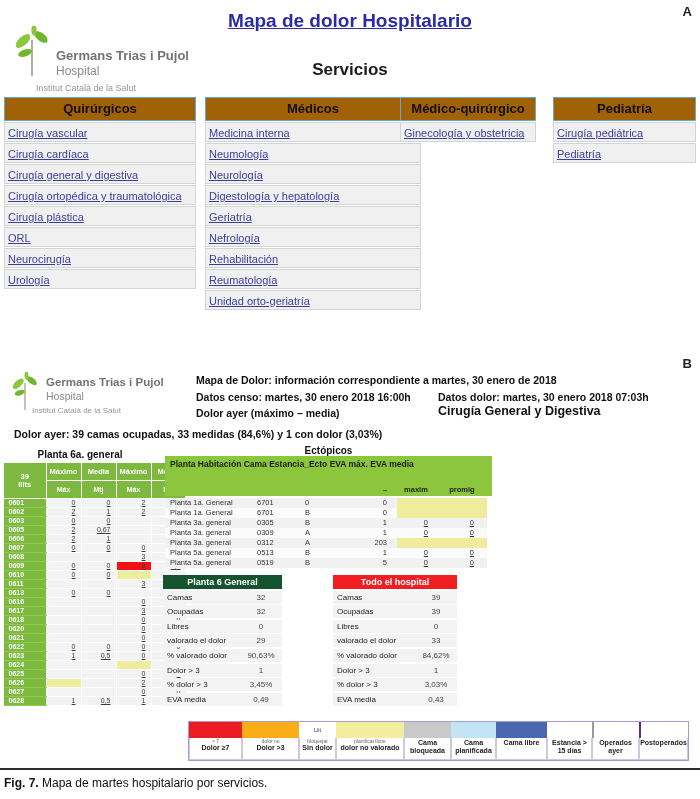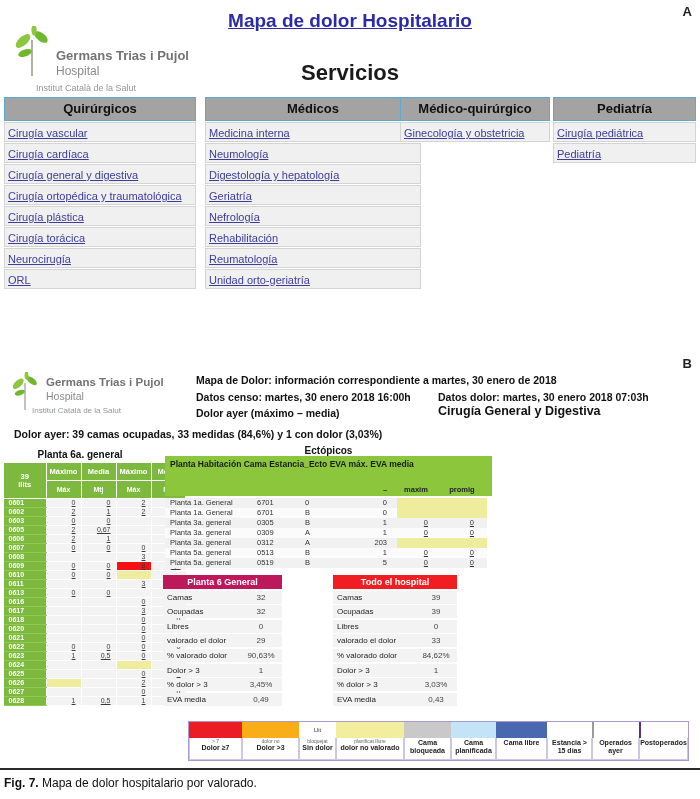--- a/index.html
+++ b/index.html
@@ -16,23 +16,23 @@
   .lg-name{position:absolute;left:44px;top:22px;font-size:13px;font-weight:bold;color:#737373;white-space:nowrap;}
   .lg-hosp{position:absolute;left:44px;top:38px;font-size:12px;color:#8a8a8a;}
   .lg-inst{position:absolute;left:24px;top:57px;font-size:9px;color:#939598;white-space:nowrap;}
   .logo-b .lg-name{left:36px;top:4px;font-size:11.5px;}
   .logo-b .lg-hosp{left:36px;top:18px;font-size:10.5px;}
   .logo-b .lg-inst{left:22px;top:34px;font-size:8px;}
 
   
   #pa-title{left:0;right:0;top:10px;text-align:center;font-size:19px;font-weight:bold;
             color:#2B2BA8;text-decoration:underline;}
-  #pa-sub{left:0;right:0;top:60px;text-align:center;font-size:22px;font-weight:bold;color:#1a1a1a;}
+  #pa-sub{left:0;right:0;top:60px;text-align:center;font-size:17px;font-weight:bold;color:#1a1a1a;}
   .svc-col{position:absolute;top:97px;}
-  .svc-head{height:22px;line-height:22px;background:#a3a3a3;border:1px solid #5FA8D0;
+  .svc-head{height:22px;line-height:22px;background:#a16207;border:1px solid #5FA8D0;
             font-weight:bold;font-size:13px;text-align:center;color:#101010;}
   .svc-row{height:18px;line-height:18px;background:#F0F0F0;border:1px solid #D4D4D4;
            margin-top:1px;padding-left:3px;overflow:hidden;white-space:nowrap;}
   .svc-link{color:#3C3C9C;text-decoration:underline;font-size:11px;cursor:pointer;}
 
   
   .binfo{position:absolute;font-size:10.5px;font-weight:bold;color:#111;white-space:nowrap;}
   #serv{font-size:12.5px;}
 
   
@@ -62,21 +62,21 @@
   #ecto tr.odd td{background:#F1F1F1;}
   #ecto tr.even td{background:#FBFBFB;}
   #ecto td.e0{padding-left:5px;}
   #ecto td.e1,#ecto td.e2{padding-left:4px;}
   #ecto td.e3{text-align:right;padding-right:10px;}
   #ecto td.e4,#ecto td.e5{text-align:right;padding-right:13px;}
 
   
   .sumtab{position:absolute;top:575px;}
   .sumhead{height:14px;line-height:14px;color:#fff;font-weight:bold;font-size:9px;text-align:center;}
-  .sum-green{background:#be185d;}
+  .sum-green{background:#14532d;}
   .sum-red{background:#F01E23;}
   .sumrow{display:flex;height:13px;line-height:13px;background:#F3F3F3;margin-top:1.6px;
           font-size:8px;color:#222;}
   .sumrow .lab{flex:1;padding-left:4px;white-space:nowrap;overflow:hidden;}
   .sumrow .va{width:42px;text-align:center;color:#444;}
 
   
   #legend{position:absolute;left:188px;top:721px;display:flex;border:1px solid #A99BD0;background:#fff;}
   .lcell{display:flex;flex-direction:column;box-sizing:border-box;}
   .lswatch{height:16px;font-size:5.5px;line-height:16px;text-align:center;color:#333;box-sizing:border-box;}
@@ -114,39 +114,40 @@
   <div class="abs" id="pa-sub">Servicios</div>
 
   <div class="svc-col" style="left:4px;width:192px;">
     <div class="svc-head">Quirúrgicos</div>
     <div>
         <div class="svc-row"><a class="svc-link">Cirugía vascular</a></div>
         <div class="svc-row"><a class="svc-link">Cirugía cardíaca</a></div>
         <div class="svc-row"><a class="svc-link">Cirugía general y digestiva</a></div>
         <div class="svc-row"><a class="svc-link">Cirugía ortopédica y traumatológica</a></div>
         <div class="svc-row"><a class="svc-link">Cirugía plástica</a></div>
-        <div class="svc-row"><a class="svc-link">Cirugía torácica</a></div>
+        <div class="svc-row"><a class="svc-link">ORL</a></div>
         <div class="svc-row"><a class="svc-link">Neurocirugía</a></div>
-        <div class="svc-row"><a class="svc-link">ORL</a></div>
+        <div class="svc-row"><a class="svc-link">Urología</a></div>
       </div>
   </div>
   <div class="svc-col" style="left:205px;width:216px;">
     <div class="svc-head">Médicos</div>
     <div>
         <div class="svc-row"><a class="svc-link">Medicina interna</a></div>
         <div class="svc-row"><a class="svc-link">Neumología</a></div>
+        <div class="svc-row"><a class="svc-link">Neurología</a></div>
         <div class="svc-row"><a class="svc-link">Digestología y hepatología</a></div>
         <div class="svc-row"><a class="svc-link">Geriatría</a></div>
         <div class="svc-row"><a class="svc-link">Nefrología</a></div>
         <div class="svc-row"><a class="svc-link">Rehabilitación</a></div>
         <div class="svc-row"><a class="svc-link">Reumatología</a></div>
         <div class="svc-row"><a class="svc-link">Unidad orto-geriatría</a></div>
       </div>
   </div>
-  <div class="svc-col" style="left:400px;width:150px;">
+  <div class="svc-col" style="left:400px;width:136px;">
     <div class="svc-head">Médico-quirúrgico</div>
     <div>
         <div class="svc-row"><a class="svc-link">Ginecología y obstetricia</a></div>
       </div>
   </div>
   <div class="svc-col" style="left:553px;width:143px;">
     <div class="svc-head">Pediatría</div>
     <div>
         <div class="svc-row"><a class="svc-link">Cirugía pediátrica</a></div>
         <div class="svc-row"><a class="svc-link">Pediatría</a></div>
@@ -550,16 +551,16 @@
       </div>
       <div class="lcell" style="width: 49px;">
         <div class="lswatch" style="background: rgb(255, 255, 255); border-left: 2px solid rgb(91, 45, 142);"></div>
         <div class="llabel"><span>Postoperados</span></div>
       </div>
     </div>
 
   <div id="caption-rule"></div>
   <div id="caption">
     <span class="figno">Fig. 7.</span>
-    <span>Mapa de dolor hospitalario por valorado.</span>
+    <span>Mapa de martes hospitalario por servicios.</span>
   </div>
 
 </div>
 
 </body></html>

